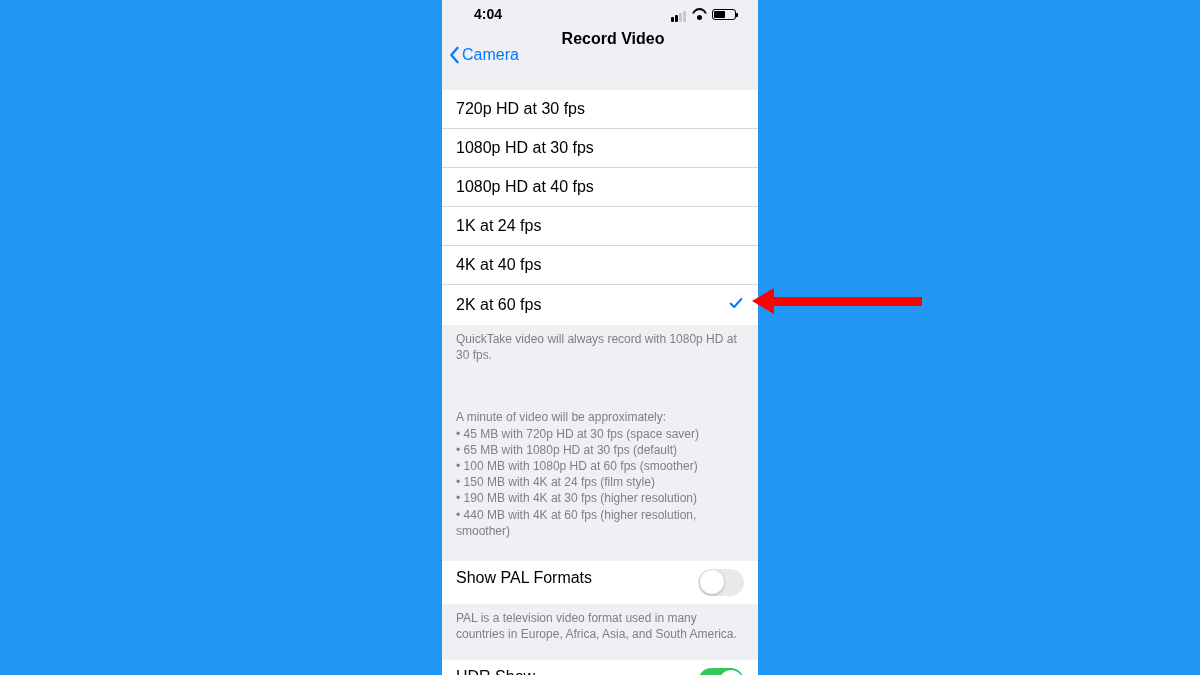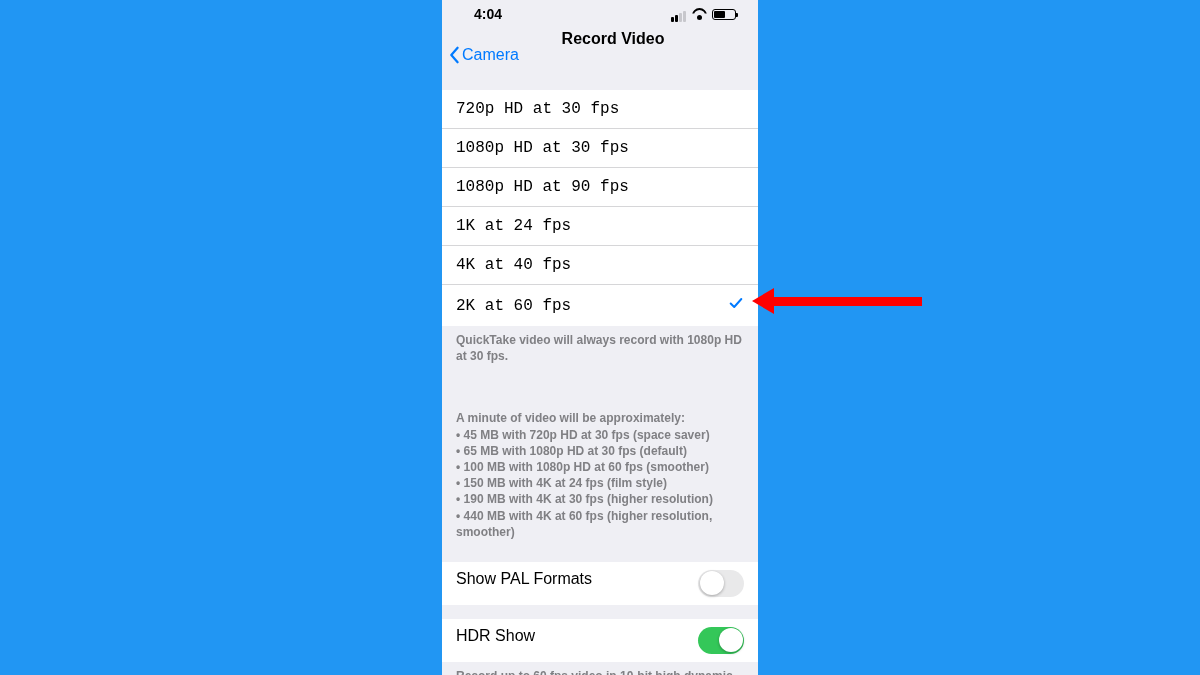--- a/index.html
+++ b/index.html
@@ -49,39 +49,38 @@
     align-items:flex-start;
     position:relative;
     padding: 2px 10px 0 6px;
   }
   .back-btn { display:flex; align-items:center; color:#007aff; font-size:16px; cursor:pointer;margin-top:16px;}
   .back-chevron { width:12px; height:18px; margin-right:2px;}
   .nav-title { position:absolute; left:50%; transform:translateX(-50%); font-size:16px; font-weight:600; color:#000;margin-left:13px;}
 
   .section-gap { height: 24px; }
 
-  .list { background:#fff;font-family:Liberation Mono, monospace; }
+  .list { background:#fff; }
   .cell {
     display:flex; align-items:center; justify-content:space-between;
     padding: 10px 14px;
     border-bottom: 0.5px solid #d6d6d8;
     font-size:16px; color:#000;
     cursor:pointer;
     min-height: 38px;
   }
   .cell:last-child { border-bottom:none; }
   .check { color:#007aff; }
   .check svg{ width:16px; height:16px;}
 
   .footer-text {
     padding: 6px 14px 4px;
     font-size: 12px;
     color: #808084;
     line-height: 1.35;
-    font-weight: bold;
   }
   .footer-text.tight { padding-top: 2px; margin-top: 40px; }
 
   .toggle-row {
     display:flex; align-items:flex-start; justify-content:space-between;
     background:#fff;
     padding: 8px 14px;
     font-size:16px;
     color:#000;
     min-height:40px;
@@ -146,21 +145,21 @@
   <div class="section-gap"></div>
 
   <div class="list" id="video-list">
       <div class="cell">
         <span>720p HD at 30 fps</span>
       </div>
       <div class="cell">
         <span>1080p HD at 30 fps</span>
       </div>
       <div class="cell">
-        <span>1080p HD at 90 fps</span>
+        <span>1080p HD at 40 fps</span>
       </div>
       <div class="cell">
         <span>1K at 24 fps</span>
       </div>
       <div class="cell">
         <span>4K at 40 fps</span>
       </div>
       <div class="cell">
         <span>2K at 60 fps</span>
         <span class="check"><svg viewBox="0 0 18 18">
@@ -173,20 +172,21 @@
   <div class="footer-text tight" id="size-block">A minute of video will be approximately:<br>• 45 MB with 720p HD at 30 fps (space saver)<br>• 65 MB with 1080p HD at 30 fps (default)<br>• 100 MB with 1080p HD at 60 fps (smoother)<br>• 150 MB with 4K at 24 fps (film style)<br>• 190 MB with 4K at 30 fps (higher resolution)<br>• 440 MB with 4K at 60 fps (higher resolution, smoother)</div>
 
   <div style="height:18px"></div>
 
   <div class="toggle-row">
     <span>Show PAL Formats</span>
     <span class="switch off">
         <span class="knob"></span>
       </span>
   </div>
+  <div class="footer-text">PAL is a television video format used in many countries in Europe, Africa, Asia, and South America.</div>
 
   <div style="height:14px"></div>
 
   <div class="toggle-row">
     <span>HDR Show</span>
     <span class="switch on">
         <span class="knob"></span>
       </span>
   </div>
   <div class="footer-text">Record up to 60 fps video in 10-bit high dynamic</div>

